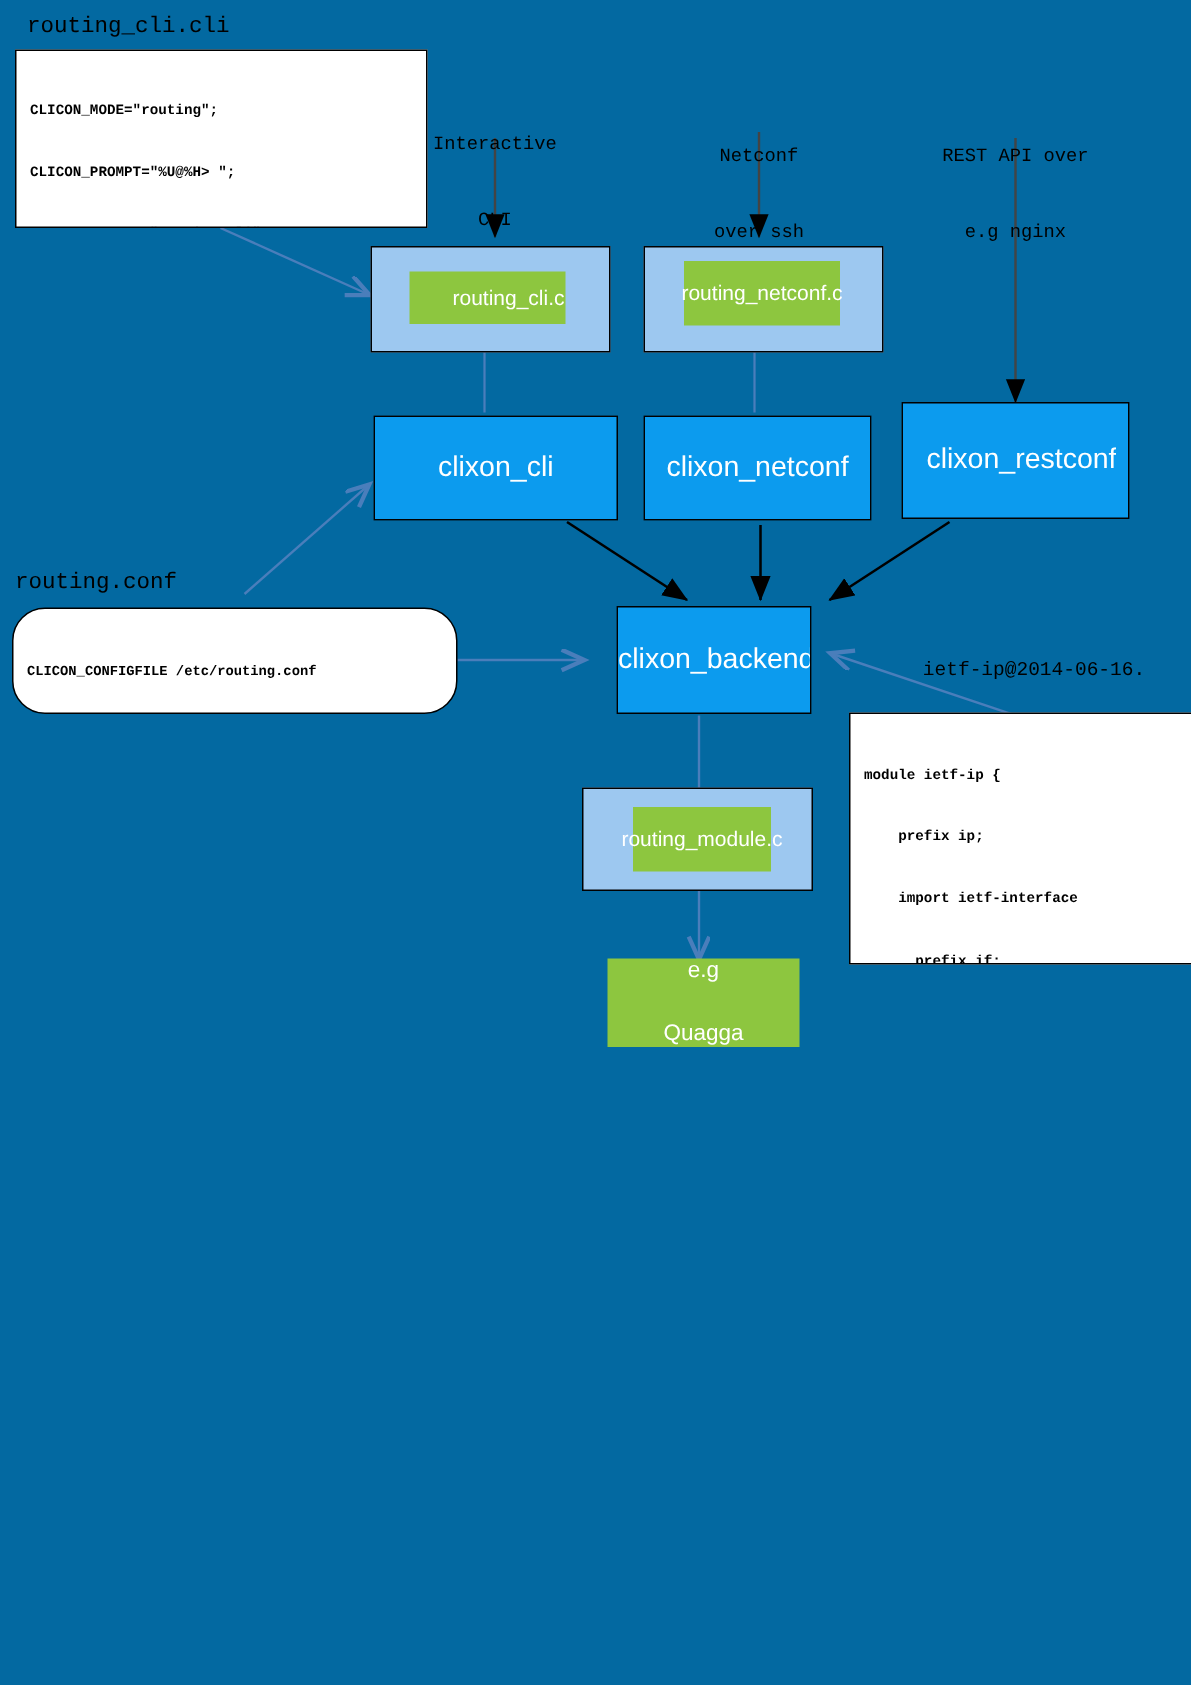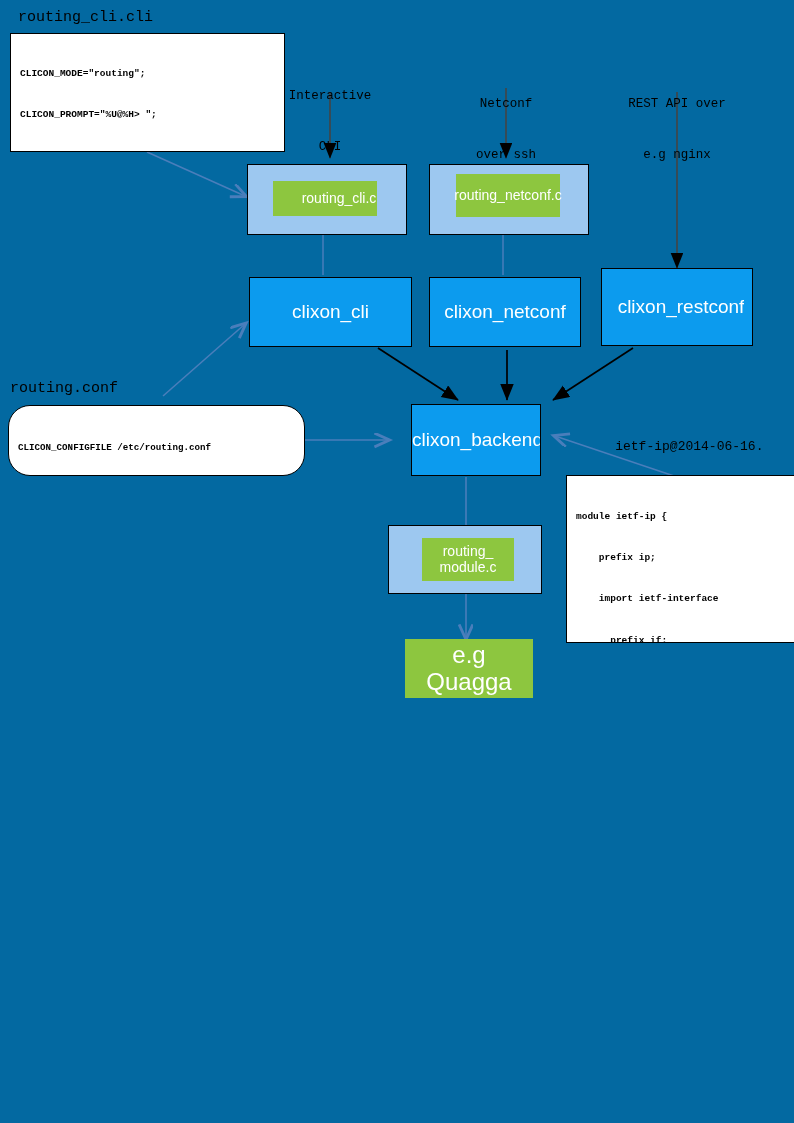--- a/index.html
+++ b/index.html
@@ -73,21 +73,21 @@
     font-size: 19px;
   }
   .box-lightblue {
     background: #9DC8F0;
     border: 1.5px solid #000000;
   }
   .box-green {
     background: #8DC63F;
     font-size: 14px;
   }
-  .box-green.big { font-size: 24px; }
+  .box-green.big { font-size: 15px; justify-content: space-between; }
   .label-clip {
     overflow: hidden;
     white-space: nowrap;
   }
 </style>
 </head>
 <body>
 
 <div id="canvas">
 
@@ -209,21 +209,21 @@
     
     
     
     
     
     
     
   </div>
 
   <div class="box box-lightblue" style="left:388px; top:525px; width:154px; height:69px;"></div>
-  <div class="box box-green" style="left:422px; top:538px; width:92px; height:43px; flex-direction:column;">
+  <div class="box box-green" style="left:422px; top:538px; width:92px; height:43px; flex-direction:row;">
     <span>routing_</span>
     <span>module.c</span>
   </div>
 
   <div class="box box-green big" style="left:405px; top:639px; width:128px; height:59px; flex-direction:column;">
     <span>e.g</span>
     <span>Quagga</span>
   </div>
 
 </div>

